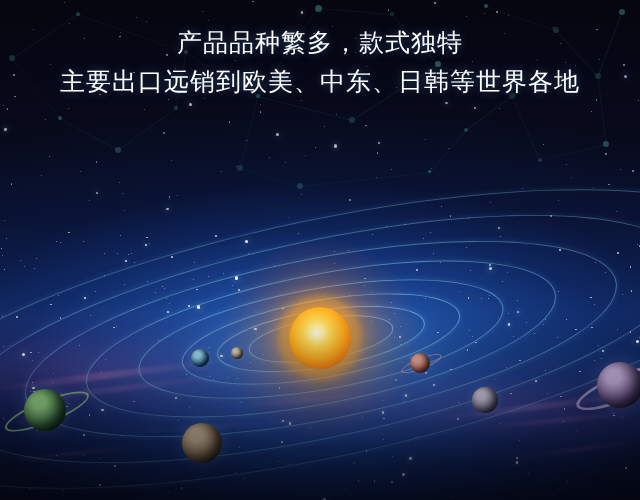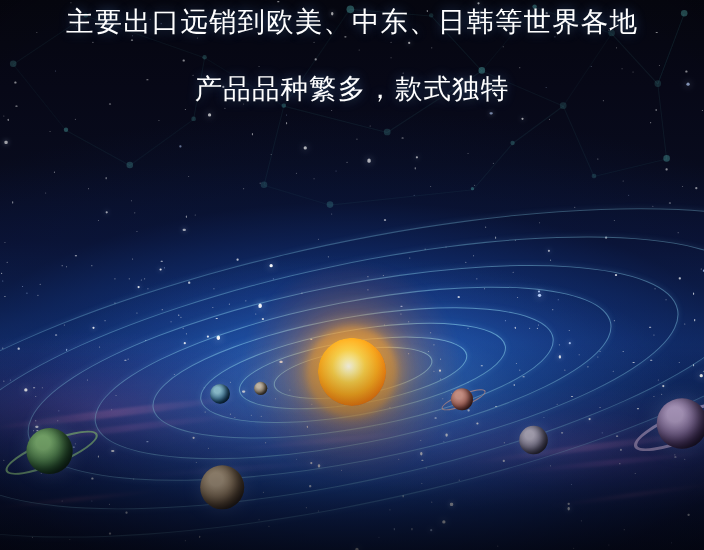--- a/index.html
+++ b/index.html
@@ -692,17 +692,17 @@
       <div style="position: absolute; left: 620px; top: 385px; width: 0px; height: 0px;">
         <div class="pring" style="left: -47.15px; top: -10.58px; width: 94.3px; height: 21.16px; border-width: 3.2px; border-color: rgb(205, 182, 224); opacity: 0.72; transform: rotate(-22deg);"></div>
         <div class="planet" style="left: -23px; top: -23px; width: 46px; height: 46px; background: radial-gradient(circle at 36% 32%, rgb(205, 182, 224) 0%, rgb(205, 182, 224) 16%, rgb(90, 63, 120) 68%, rgba(0, 0, 0, 0.85) 100%); box-shadow: rgba(0, 0, 0, 0.65) -6.4px -4.6px 11.5px inset, rgba(150, 190, 255, 0.25) 0px 0px 18.4px;"></div>
       </div>
     </div>
 
   <div class="layer vignette"></div>
   <div class="layer bottom-fade"></div>
 
   <div id="text-block">
+    <p class="sub" id="sub1">产品品种繁多，款式独特</p>
     <p class="sub" id="sub2">主要出口远销到欧美、中东、日韩等世界各地</p>
-    <p class="sub" id="sub1">产品品种繁多，款式独特</p>
   </div>
 
 </div>
 
 </body></html>

